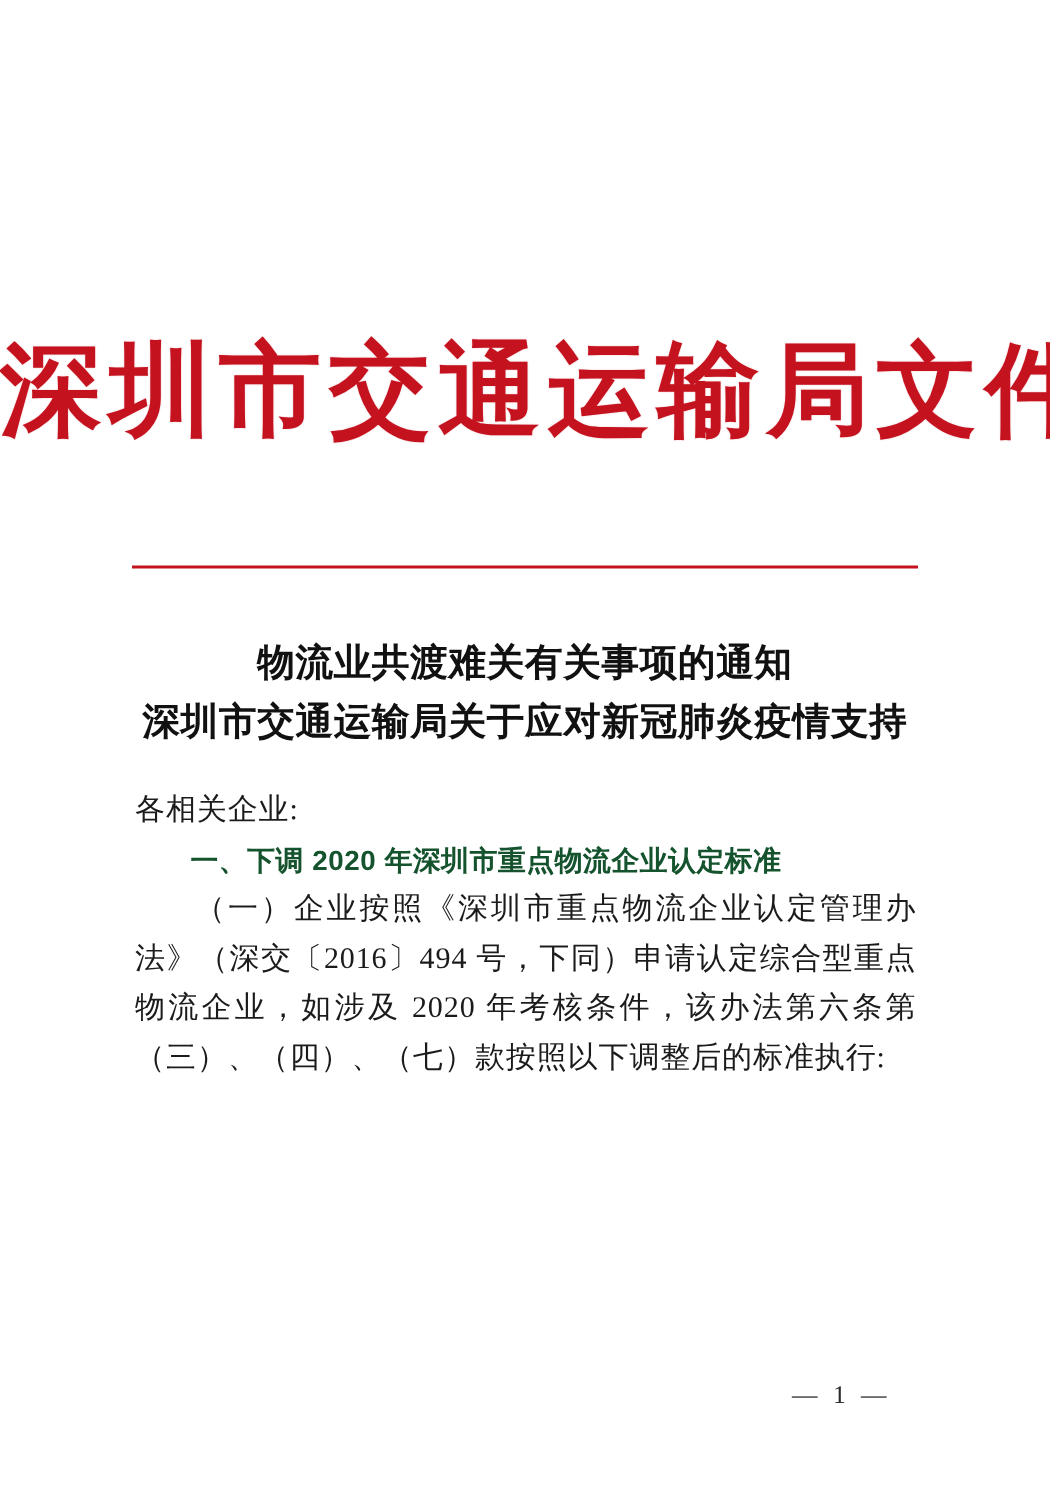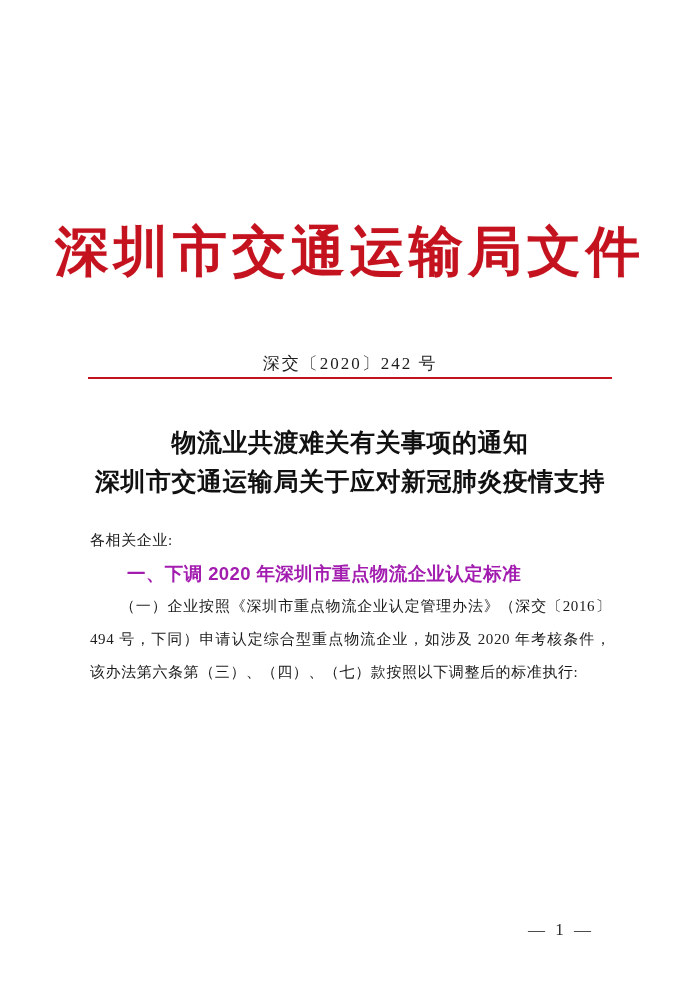--- a/index.html
+++ b/index.html
@@ -25,21 +25,21 @@
   
   .masthead {
     position: absolute;
     left: 0;
     right: 0;
     top: 222px;
     text-align: center;
   }
   .masthead-title {
     font-family: "Liberation Serif", "DejaVu Serif", serif;
-    font-size: 54px;
+    font-size: 68px;
     line-height: 1.12;
     font-weight: 700;
     color: #c4121f;
     letter-spacing: 5px;
     white-space: nowrap;
     text-shadow: 0 0 1px rgba(196,18,31,0.35);
   }
 
   
   .docnum {
@@ -82,37 +82,37 @@
 
   
   .body-block {
     position: absolute;
     left: 90px;
     width: 521px;
     top: 524px;
   }
   .para {
     font-family: "Liberation Serif", "DejaVu Serif", serif;
-    font-size: 15px;
+    font-size: 20px;
     line-height: 33px;
     letter-spacing: 0.6px;
     color: #1b1b1b;
     text-align: justify;
     text-justify: inter-character;
     margin: 0;
   }
   .para.indent { text-indent: 2em; }
   .para.salutation { text-indent: 0; }
   .heading {
     font-family: "Liberation Sans", "DejaVu Sans", sans-serif;
     font-size: 18.5px;
     font-weight: 700;
     line-height: 33px;
     letter-spacing: 0.4px;
-    color: #a21caf;
+    color: #14532d;
     text-indent: 2em;
     margin: 0;
   }
 
   
   .footer {
     position: absolute;
     left: 88px;
     width: 524px;
     top: 920px;
@@ -127,21 +127,20 @@
 </style>
 </head>
 <body>
 
 <div class="page">
 
   <div class="masthead">
     <div class="masthead-title">深圳市交通运输局文件</div>
   </div>
 
-  <div class="docnum">深交〔2020〕242 号</div>
 
   <div class="red-rule"></div>
 
   <div class="doc-title">
     <span class="tline">物流业共渡难关有关事项的通知</span>
     <span class="tline">深圳市交通运输局关于应对新冠肺炎疫情支持</span>
   </div>
 
   <div class="body-block">
     <p class="para salutation">各相关企业:</p>

